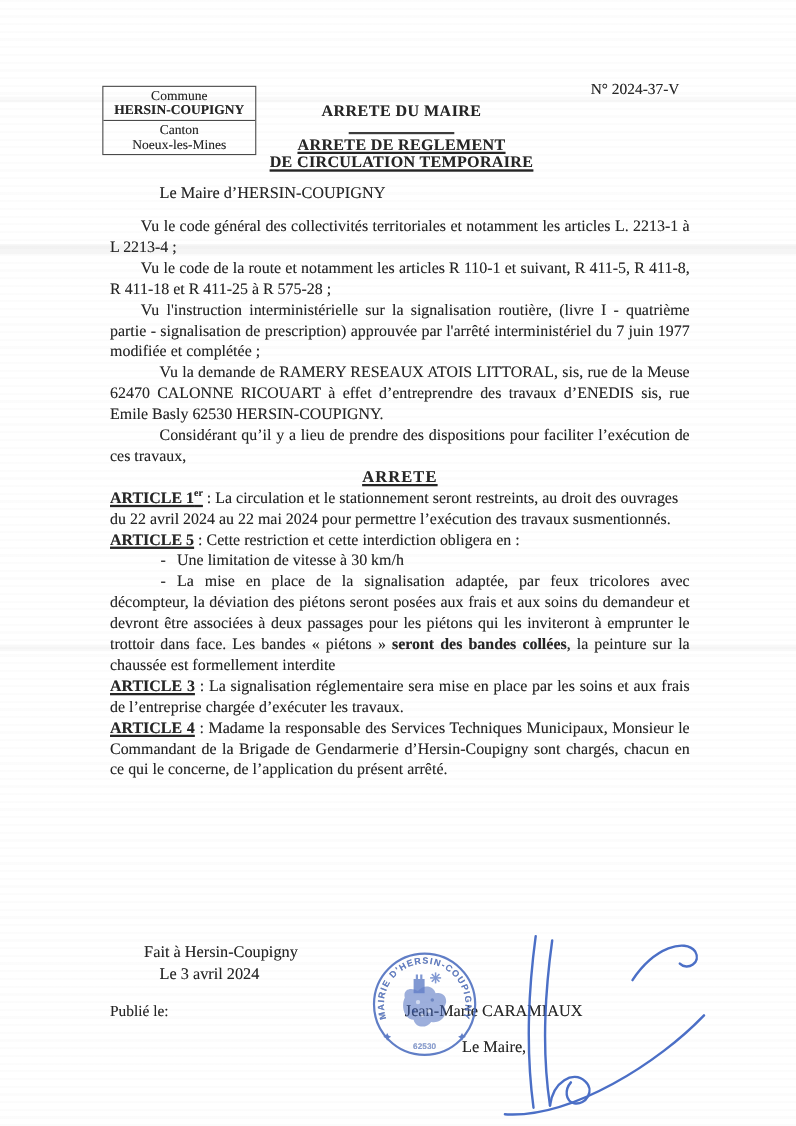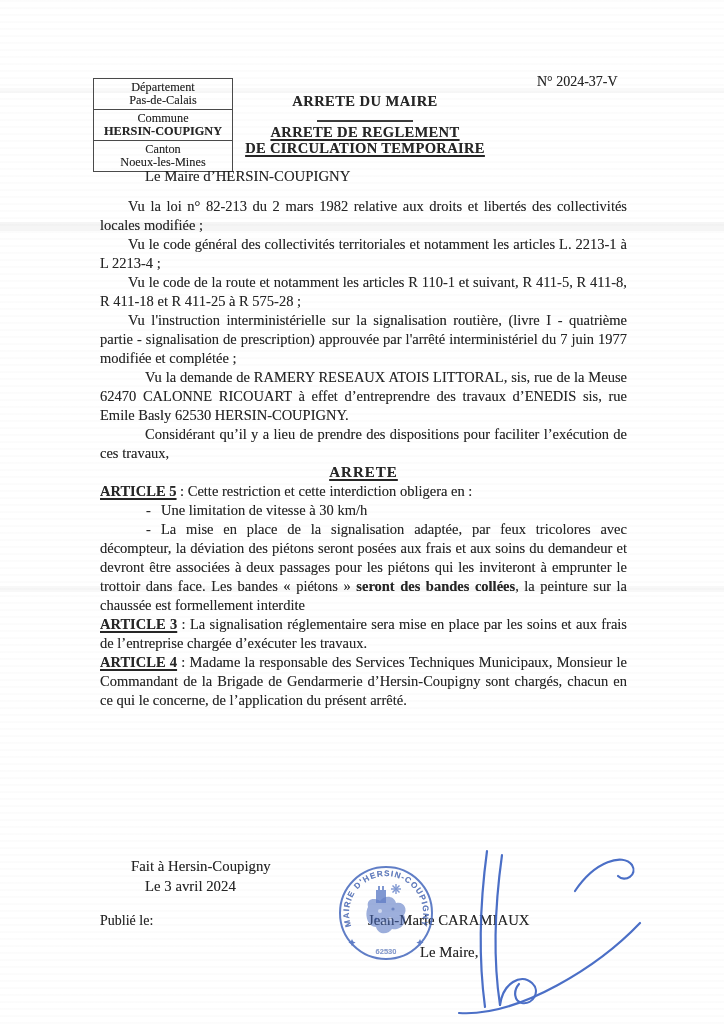--- a/index.html
+++ b/index.html
@@ -72,52 +72,48 @@
 
 <div class="page txt">
 
   <div class="scan-noise"></div>
   <div class="streak s1"></div>
   <div class="streak s2"></div>
   <div class="streak s3"></div>
 
   <div class="region-box">
     <div class="region-cell">
-      <div>Département</div>
-      <div>Pas-de-Calais</div>
-    </div>
-    <div class="region-cell">
       <div>Commune</div>
       <div class="val-bold">HERSIN-COUPIGNY</div>
     </div>
     <div class="region-cell">
       <div>Canton</div>
       <div>Noeux-les-Mines</div>
     </div>
   </div>
 
   <div class="doc-number">N° 2024-37-V</div>
   <div class="title1">ARRETE DU MAIRE</div>
   <div class="title-rule"></div>
   <div class="title2">
     <span class="u">ARRETE DE REGLEMENT</span><br>
     <span class="u">DE CIRCULATION TEMPORAIRE</span>
   </div>
   <div class="salutation">Le Maire d’HERSIN-COUPIGNY</div>
 
   <div class="content">
-    <p class="just indent1">Vu la loi n° 82-213 du 2 mars 1982 relative aux droits et libertés des collectivités locales modifiée ;</p>
     <p class="just indent1">Vu le code général des collectivités territoriales et notamment les articles L. 2213-1 à L 2213-4 ;</p>
     <p class="just indent1">Vu le code de la route et notamment les articles R 110-1 et suivant, R 411-5, R 411-8, R 411-18 et R 411-25 à R 575-28 ;</p>
     <p class="just indent1 mb12">Vu l'instruction interministérielle sur la signalisation routière, (livre I - quatrième partie - signalisation de prescription) approuvée par l'arrêté interministériel du 7 juin 1977 modifiée et complétée ;</p>
     <p class="just indent2 mb10">Vu la demande de RAMERY RESEAUX ATOIS LITTORAL, sis, rue de la Meuse 62470 CALONNE RICOUART à effet d’entreprendre des travaux d’ENEDIS sis, rue Emile Basly 62530 HERSIN-COUPIGNY.</p>
     <p class="just indent2 mb10">Considérant qu’il y a lieu de prendre des dispositions pour faciliter l’exécution de ces travaux,</p>
 
     <p class="arrete-heading mb14"><span class="u">ARRETE</span></p>
 
+    <p class="mb12"><span class="article-label"><span>ARTICLE 1</span><sup>er</sup></span><span> : </span><span>La circulation et le stationnement seront restreints, au droit des ouvrages du 22 avril 2024 au 22 mai 2024 pour permettre l’exécution des travaux susmentionnés.</span></p>
 
     <p><span class="article-label">ARTICLE 5</span><span> : </span><span>Cette restriction et cette interdiction obligera en :</span></p>
     <p class="li-item"><span class="dash">-</span><span>Une limitation de vitesse à 30 km/h</span></p>
     <p class="li-item just mb12"><span class="dash">-</span><span>La mise en place de la signalisation adaptée, par feux tricolores avec décompteur, la déviation des piétons seront posées aux frais et aux soins du demandeur et devront être associées à deux passages pour les piétons qui les inviteront à emprunter le trottoir dans face. Les bandes « piétons » </span><b>seront des bandes collées</b><span>, la peinture sur la chaussée est formellement interdite</span></p>
 
     <p class="just mb12"><span class="article-label">ARTICLE 3</span><span> : </span><span>La signalisation réglementaire sera mise en place par les soins et aux frais de l’entreprise chargée d’exécuter les travaux.</span></p>
 
     <p class="just"><span class="article-label">ARTICLE 4</span><span> : </span><span>Madame la responsable des Services Techniques Municipaux, Monsieur le Commandant de la Brigade de Gendarmerie d’Hersin-Coupigny sont chargés, chacun en ce qui le concerne, de l’application du présent arrêté.</span></p>
   </div>
 

